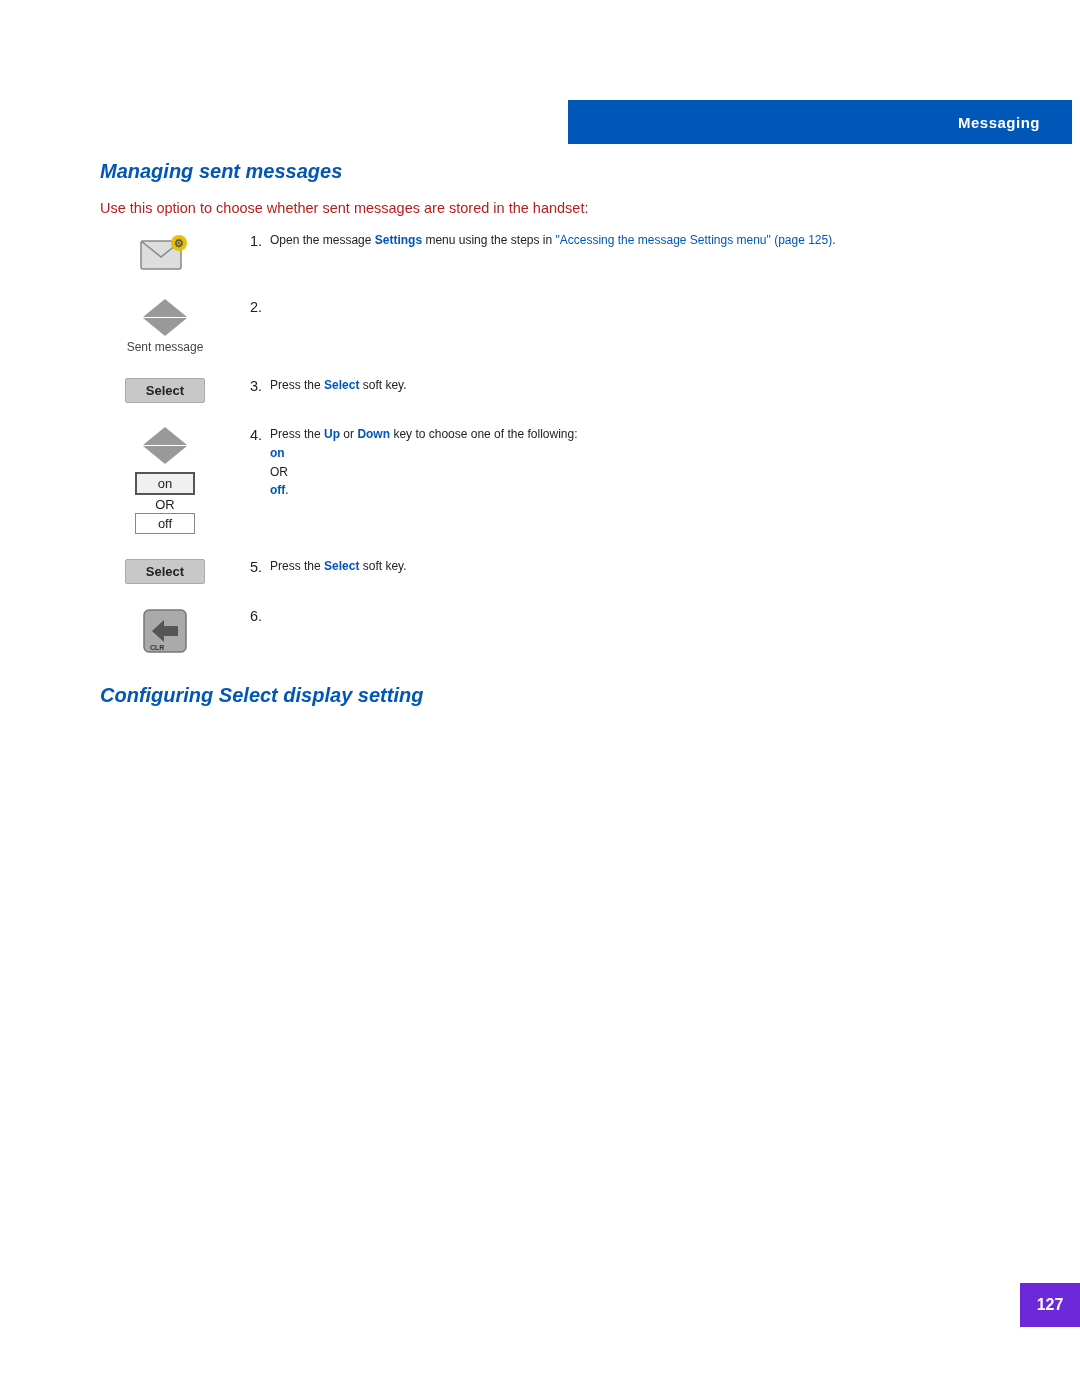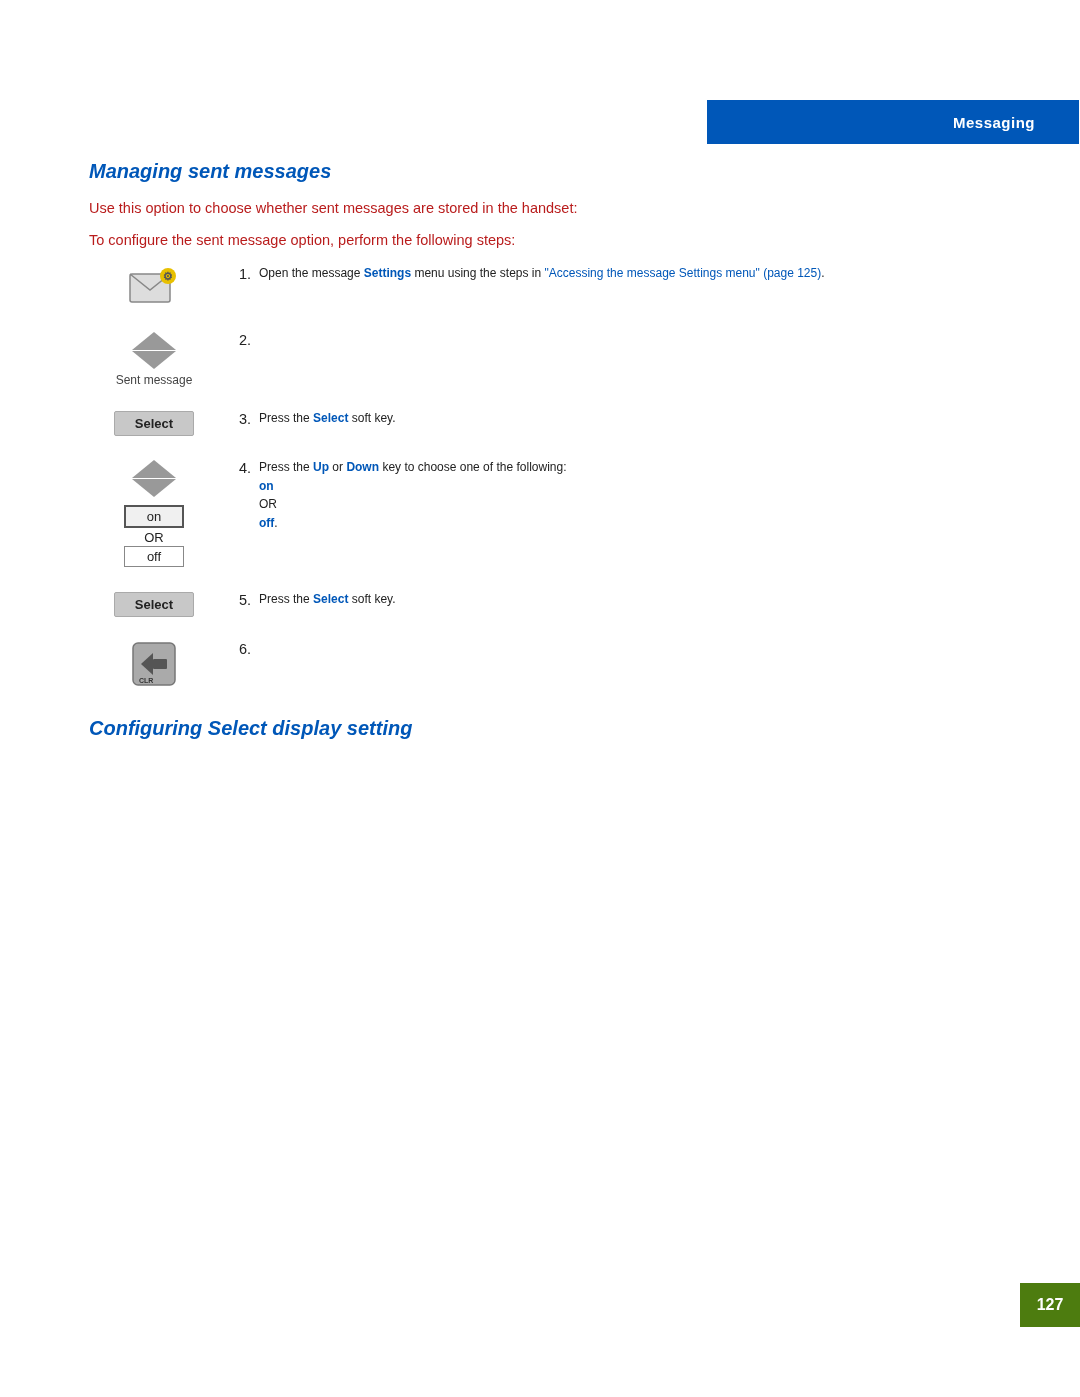--- a/index.html
+++ b/index.html
@@ -10,57 +10,57 @@
       font-family: Arial, Helvetica, sans-serif;
       font-size: 15px;
       color: #222222;
       position: relative;
     }
 
     
     .header-bar {
       position: absolute;
       top: 100px;
-      right: 1px;
-      width: 372px;
+      right: 8px;
+      width: 504px;
       height: 44px;
       background: #0057b8;
       display: flex;
       align-items: center;
       justify-content: flex-end;
-      padding-right: 44px;
+      padding-right: 32px;
     }
     .header-bar span {
       color: #ffffff;
       font-weight: bold;
       font-size: 15px;
       letter-spacing: 0.5px;
     }
 
     
     .page-number-box {
       position: absolute;
       bottom: 70px;
       right: 0;
       width: 60px;
       height: 44px;
-      background: #4d7c0f;
+      background: #6d28d9;
       display: flex;
       align-items: center;
       justify-content: center;
       color: #ffffff;
       font-weight: bold;
       font-size: 16px;
     }
 
     
     .content {
       position: absolute;
       top: 160px;
-      left: 89px;
+      left: 100px;
       right: 60px;
       padding-bottom: 120px;
     }
 
     
     .section-title {
       color: #0057b8;
       font-size: 20px;
       font-weight: bold;
       font-style: italic;
@@ -221,21 +221,20 @@
   <span>127</span>
 </div>
 
 <div class="content">
 
   <div class="section-title">Managing sent messages</div>
 
   <p class="body-text">Use this option to choose whether sent messages are stored in the handset:</p>
 
 
-  <p class="body-text">To configure the sent message option, perform the following steps:</p>
 
   <div class="steps-container">
 
     <div class="step-row">
       <div class="step-icon">
         <div class="settings-icon-wrap">
 
           <svg width="52" height="42" viewBox="0 0 52 42">
 
             <rect x="2" y="8" width="40" height="28" rx="2" fill="#ddd" stroke="#888" stroke-width="1.5"></rect>

